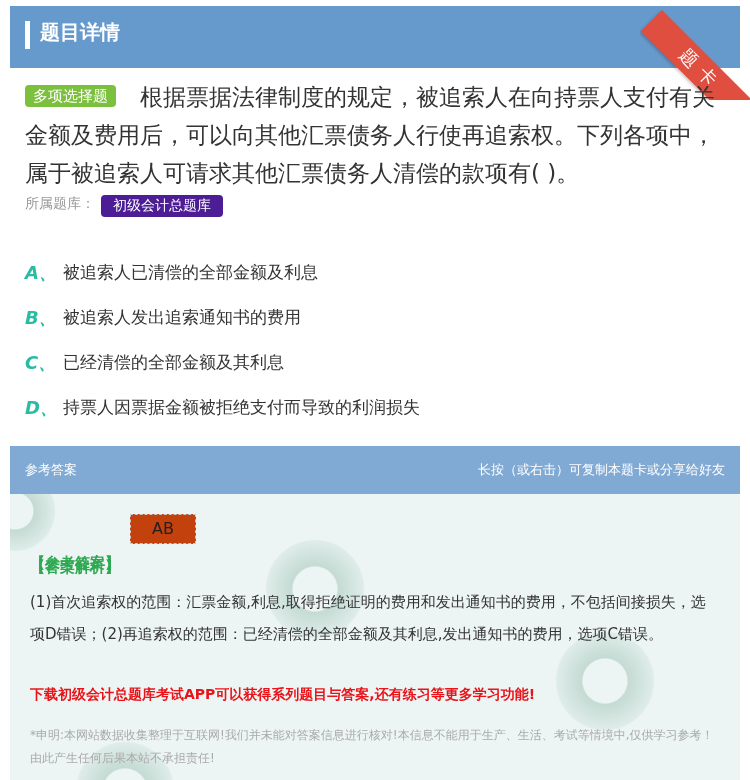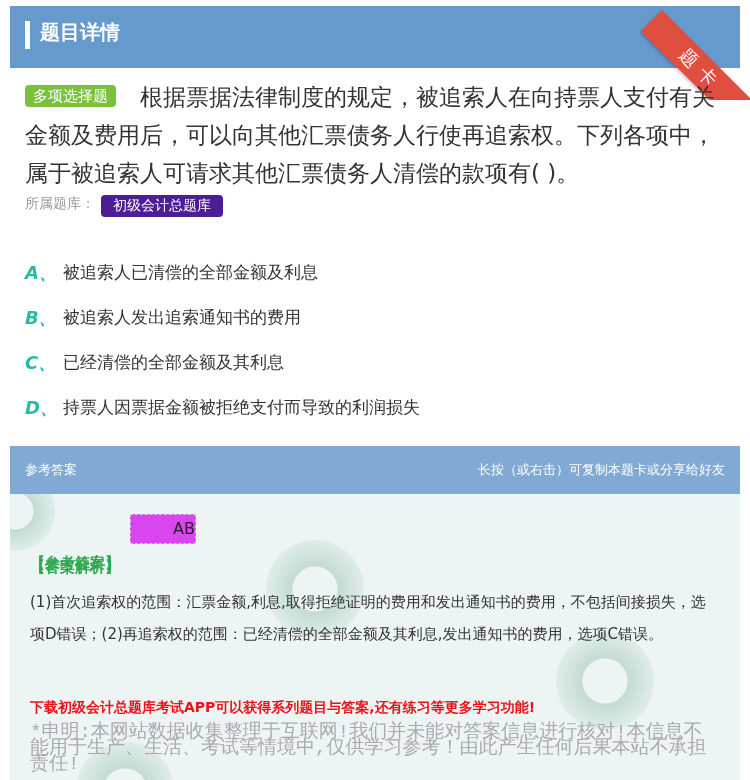--- a/index.html
+++ b/index.html
@@ -41,26 +41,26 @@
       position: absolute; left: 0; top: 0; width: 730px; height: 48px; background: #80aad4;
       display: flex; align-items: center; justify-content: space-between; padding: 0 15px; color: #fff; font-size: 13px;
     }
     .watermark-circle {
       position: absolute; border-radius: 50%;
       background: radial-gradient(circle at 50% 50%, transparent 28%, rgba(120,170,150,0.35) 30%, rgba(180,210,200,0.25) 62%, transparent 64%);
     }
     .answer-label { position: absolute; left: 20px; top: 72px; font-size: 15px; color: #2ea851; font-weight: bold; margin-top: 36px; }
     .answer-value {
       position: absolute; left: 120px; top: 68px; width: 66px; height: 30px;
-      background: #d946ef; border: 1px dashed #ccc; font-size: 16px; color: #222; text-align: right; line-height: 28px;
+      background: #c2410c; border: 1px dashed #ccc; font-size: 16px; color: #222; text-align: center; line-height: 28px;
     }
     .analysis-label { position: absolute; left: 20px; top: 112px; font-size: 15px; color: #2ea851; font-weight: bold; text-align: center; }
     .analysis-text { position: absolute; left: 20px; top: 140px; width: 690px; font-size: 15px; line-height: 32px; color: #333; }
-    .promo { position: absolute; left: 20px; top: 240px; font-size: 14px; color: #e8141a; font-weight: bold; margin-top: 13px; }
-    .disclaimer { position: absolute; left: 20px; top: 278px; width: 690px; font-size: 19px; line-height: 16px; color: #aaa; font-family: Liberation Mono, monospace; }
+    .promo { position: absolute; left: 20px; top: 240px; font-size: 14px; color: #e8141a; font-weight: bold; }
+    .disclaimer { position: absolute; left: 20px; top: 278px; width: 690px; font-size: 12px; line-height: 23px; color: #aaa; }
   </style>
 </head>
 <body>
 
 <div class="header-bar">
   <div class="header-accent"></div>
   <div class="header-title">题目详情</div>
 </div>
 <div class="ribbon-wrap">
   <div class="ribbon"><span class="ribbon-text">题卡</span></div>

